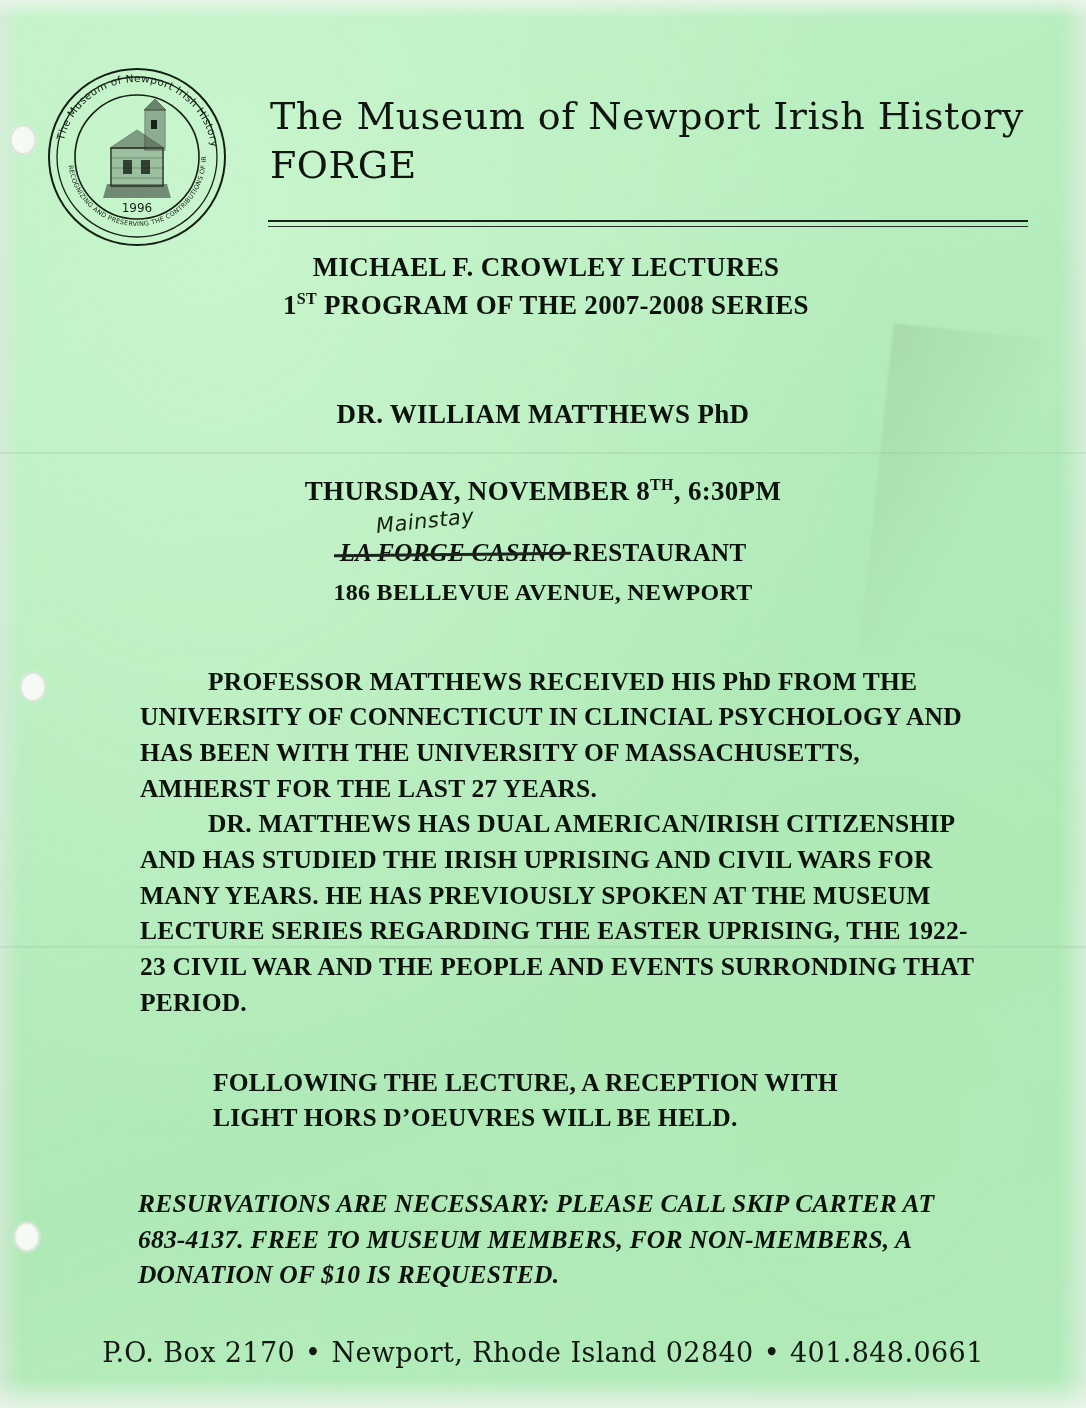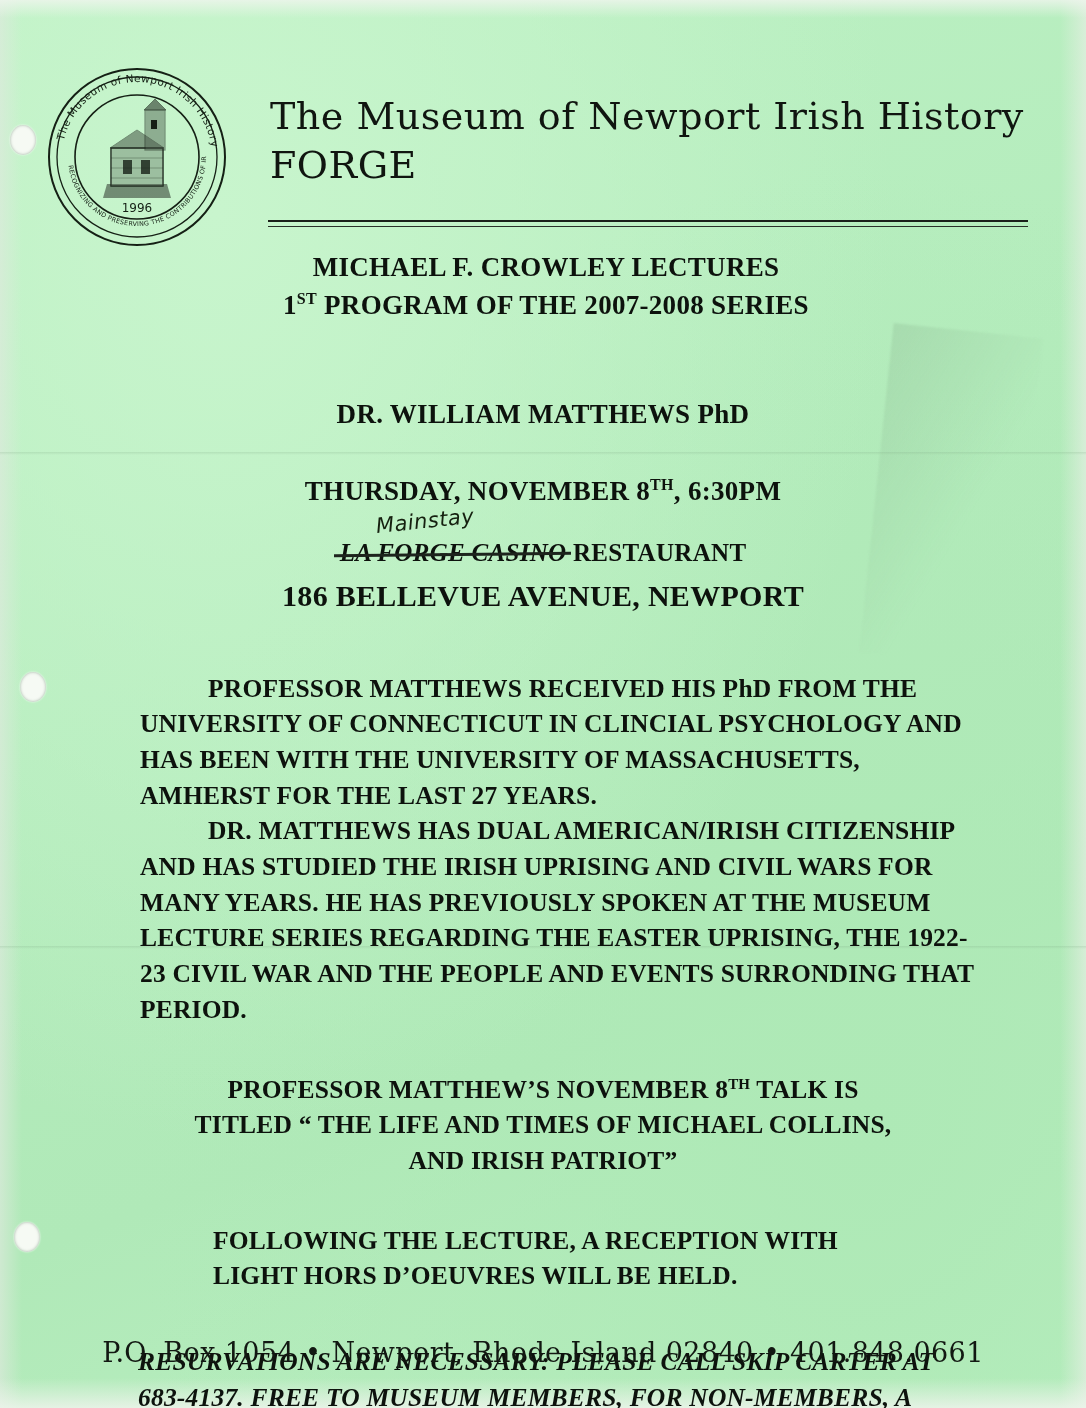--- a/index.html
+++ b/index.html
@@ -158,21 +158,21 @@
     top: -30px;
     font-family: "DejaVu Sans", sans-serif;
     font-size: 21px;
     font-weight: 400;
     font-style: italic;
     color: #15200f;
     letter-spacing: .5px;
     white-space: nowrap;
   }
   .address-line {
-    font-size: 30px;
+    font-size: 24px;
     margin-top: 12px;
     letter-spacing: .3px;
   }
 
   .bio {
     margin: 58px 0 0 0;
     padding: 0 100px 0 140px;
     color: #0d120d;
     font-family: "Liberation Serif", serif;
     font-weight: bold;
@@ -310,33 +310,26 @@
         <span class="strike">LA FORGE CASINO</span><span> RESTAURANT</span>
       </div>
       <div class="address-line">186 BELLEVUE AVENUE, NEWPORT</div>
     </div>
 
     <div class="bio">
       <p class="first">PROFESSOR MATTHEWS RECEIVED HIS PhD FROM THE UNIVERSITY OF CONNECTICUT IN CLINCIAL PSYCHOLOGY AND HAS BEEN WITH THE UNIVERSITY OF MASSACHUSETTS, AMHERST FOR THE LAST 27 YEARS.</p>
       <p class="second">DR. MATTHEWS HAS DUAL AMERICAN/IRISH CITIZENSHIP AND HAS STUDIED THE IRISH UPRISING AND CIVIL WARS FOR MANY YEARS. HE HAS PREVIOUSLY SPOKEN AT THE MUSEUM LECTURE SERIES REGARDING THE EASTER UPRISING, THE 1922-23 CIVIL WAR AND THE PEOPLE AND EVENTS SURRONDING THAT PERIOD.</p>
     </div>
 
-    <div class="talk-title">
-      <div>
-        <span>PROFESSOR MATTHEW’S NOVEMBER 8</span><sup>TH</sup><span> TALK IS</span>
-      </div>
-      <div>TITLED “ THE LIFE AND TIMES OF MICHAEL COLLINS,</div>
-      <div>AND IRISH PATRIOT”</div>
-    </div>
 
     <div class="reception">
       <div>FOLLOWING THE LECTURE, A RECEPTION WITH</div>
       <div>LIGHT HORS D’OEUVRES WILL BE HELD.</div>
     </div>
 
     <div class="reservations">RESURVATIONS ARE NECESSARY: PLEASE CALL SKIP CARTER AT 683-4137.  FREE TO MUSEUM MEMBERS, FOR NON-MEMBERS, A DONATION OF $10 IS REQUESTED.</div>
   </div>
 
   <div class="footer">
-    <span>P.O. Box 1054</span><span class="dot">•</span><span>Newport, Rhode Island 02840</span><span class="dot">•</span><span>401.848.0661</span>
+    <span>P.O. Box 2170</span><span class="dot">•</span><span>Newport, Rhode Island 02840</span><span class="dot">•</span><span>401.848.0661</span>
   </div>
 
 </div>
 
 </body></html>

